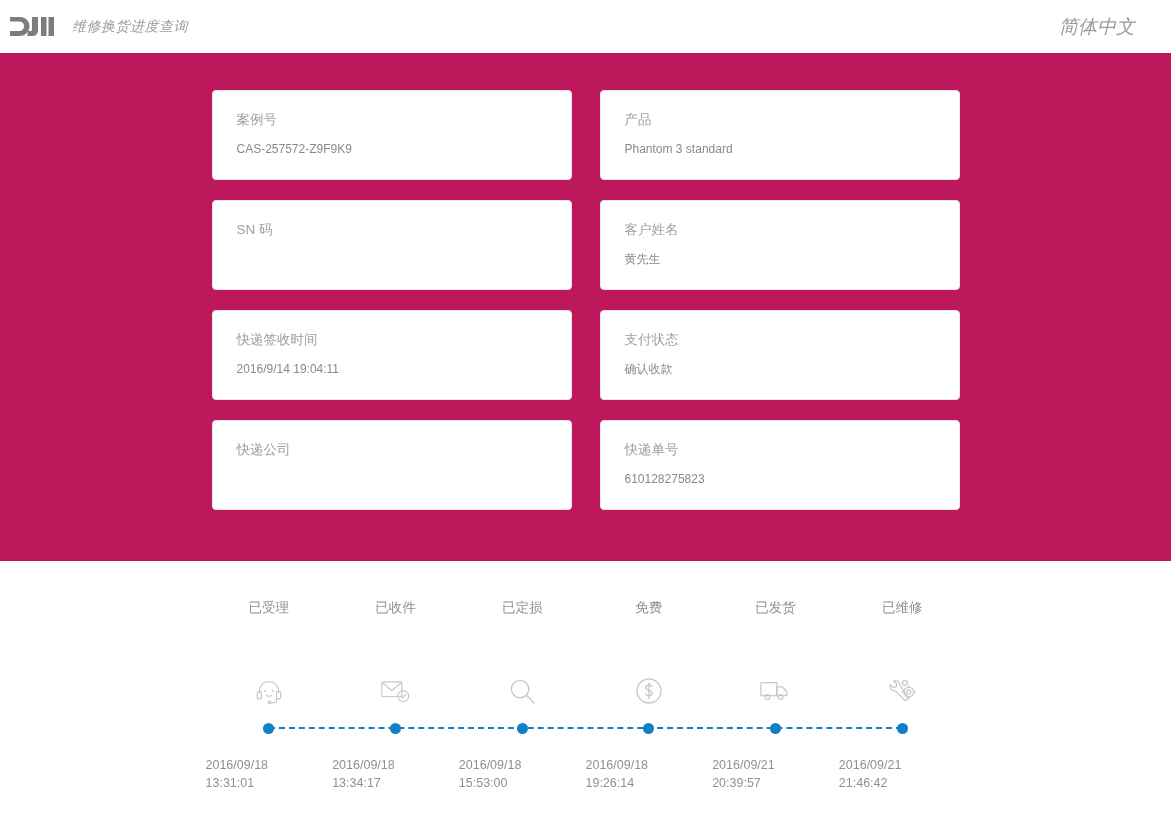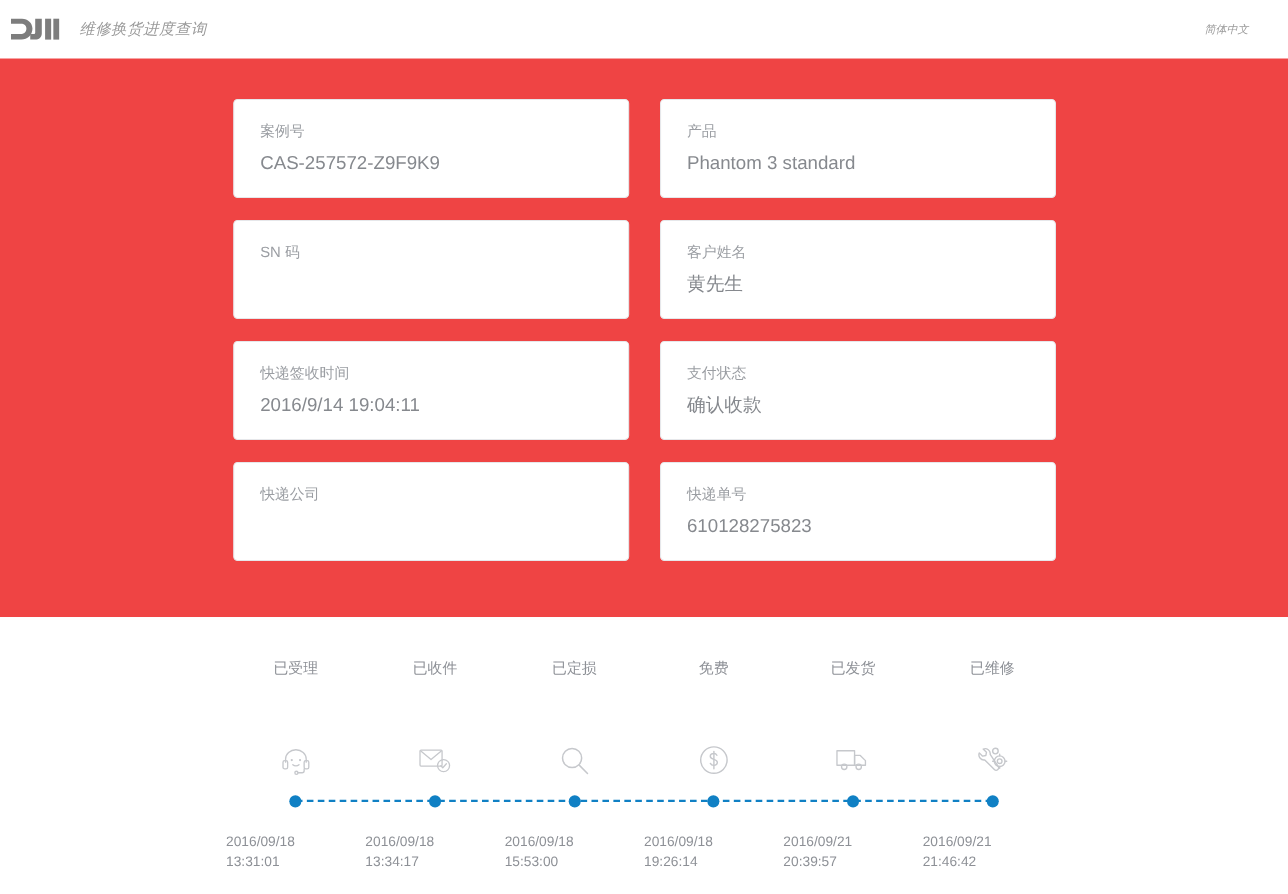--- a/index.html
+++ b/index.html
@@ -30,29 +30,29 @@
   .dji-logo { display: block; }
   .header-title {
     margin-left: 18px;
     font-size: 14px;
     color: #9a9a9a;
     letter-spacing: 0.5px;
     white-space: nowrap;
   }
   .lang-switch {
     margin-left: auto;
-    font-size: 10px;
+    font-size: 19px;
     color: #9a9a9a;
     cursor: pointer;
     white-space: nowrap;
   }
 
   
   .info-band {
-    background: #ef4444;
+    background: #be185d;
     padding: 37px 0 51px 0;
   }
   .cards-grid {
     width: 748px;
     margin: 0 auto;
     display: grid;
     grid-template-columns: 360px 360px;
     column-gap: 28px;
     row-gap: 20px;
   }
@@ -64,21 +64,21 @@
     padding: 20px 24px 0 24px;
   }
   .card-label {
     font-size: 13.5px;
     color: #9b9ea3;
     line-height: 18px;
     margin-bottom: 11px;
     white-space: nowrap;
   }
   .card-value {
-    font-size: 17px;
+    font-size: 12px;
     color: #86898e;
     line-height: 18px;
     white-space: nowrap;
   }
 
   
   .timeline-band {
     background: #ffffff;
     padding-top: 38px;
   }

